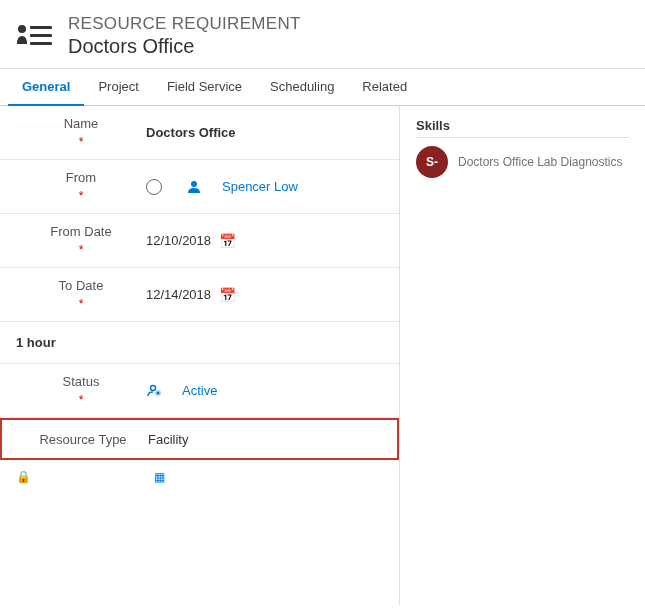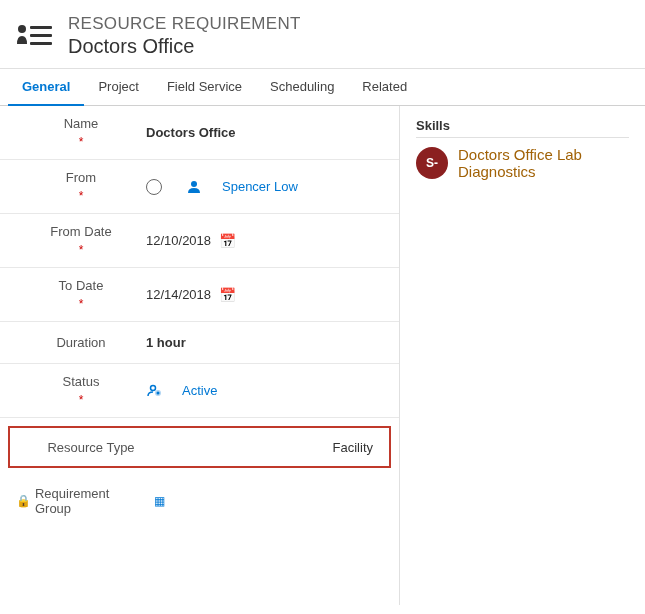--- a/index.html
+++ b/index.html
@@ -27,39 +27,39 @@
     .form-row { display: flex; align-items: center; border-bottom: 1px solid #e8e8e8; padding: 10px 16px; min-height: 42px; }
     .form-label { width: 130px; flex-shrink: 0; color: #555; font-size: 13px; display: flex; align-items: center; gap: 4px; flex-direction: column; }
     .required-star { color: #c00; font-size: 12px; }
     .form-value { flex: 1; color: #333; font-size: 13px; }
     .form-value.bold { font-weight: 600; }
     .form-value.link { color: #0078d4; cursor: pointer; display: flex; align-items: center; gap: 20px; }
     .date-row { display: flex; align-items: center; }
     .calendar-icon { margin-left: 8px; color: #666; font-size: 14px; cursor: pointer; }
 
     
-    .form-row.highlighted { border: 2px solid #c0392b; margin: 8px; text-align: right; }
+    .form-row.highlighted { border: 2px solid #c0392b; margin: 0; }
 
     
     .owner-icon { width: 16px; height: 16px; border: 1px solid #666; border-radius: 50%; display: inline-flex; align-items: center; justify-content: center; margin-right: 4px; color: #666; font-size: 9px; }
 
     
     .req-group-row { display: flex; align-items: center; padding: 10px 16px; gap: 8px; }
     .req-group-label { display: flex; align-items: center; gap: 4px; color: #555; font-size: 13px; width: 130px; }
     .req-group-value { color: #0078d4; cursor: pointer; font-size: 13px; display: flex; align-items: center; gap: 4px; }
 
     
     .right-panel { flex: 1; overflow-y: auto; padding: 12px 16px; }
     .panel-section { margin-bottom: 16px; }
     .panel-section-title { font-size: 13px; font-weight: 600; color: #333; margin-bottom: 8px; border-bottom: 1px solid #e0e0e0; padding-bottom: 4px; }
 
     
     .skill-item { display: flex; align-items: center; gap: 10px; margin-bottom: 8px; }
     .skill-avatar { width: 32px; height: 32px; background: #8b2020; color: #fff; border-radius: 50%; display: flex; align-items: center; justify-content: center; font-size: 12px; font-weight: 600; flex-shrink: 0; }
-    .skill-name { font-size: 15px; color: #a16207; }
+    .skill-name { font-size: 12px; color: #737373; }
 
     
     .no-data { display: flex; flex-direction: column; align-items: center; justify-content: center; padding: 20px 10px; color: #666; font-size: 12px; gap: 8px; }
     .no-data-icon { font-size: 28px; color: #999; }
 
     
     .lock-icon { font-size: 12px; color: #666; }
 
     
     .grid-icon { font-size: 12px; color: #0078d4; }
@@ -140,21 +140,20 @@
       </div>
       <div class="form-value">
         <div class="date-row">
           <span>12/14/2018</span>
           <span class="calendar-icon">📅</span>
         </div>
       </div>
     </div>
 
     <div class="form-row">
-      <div class="form-label">Duration</div>
       <div class="form-value bold">1 hour</div>
     </div>
 
 
     <div class="form-row">
       <div class="form-label">
         <span>Status</span>
         <span class="required-star">*</span>
       </div>
       <div class="form-value link">
@@ -169,21 +168,20 @@
     </div>
 
     <div class="form-row highlighted">
       <div class="form-label">Resource Type</div>
       <div class="form-value">Facility</div>
     </div>
 
     <div class="req-group-row">
       <div class="req-group-label">
         <span class="lock-icon">🔒</span>
-        <span>Requirement Group</span>
       </div>
       <div class="req-group-value">
         <span class="grid-icon">▦</span>
       </div>
     </div>
 
   </div>
 
   <div class="right-panel">
 

